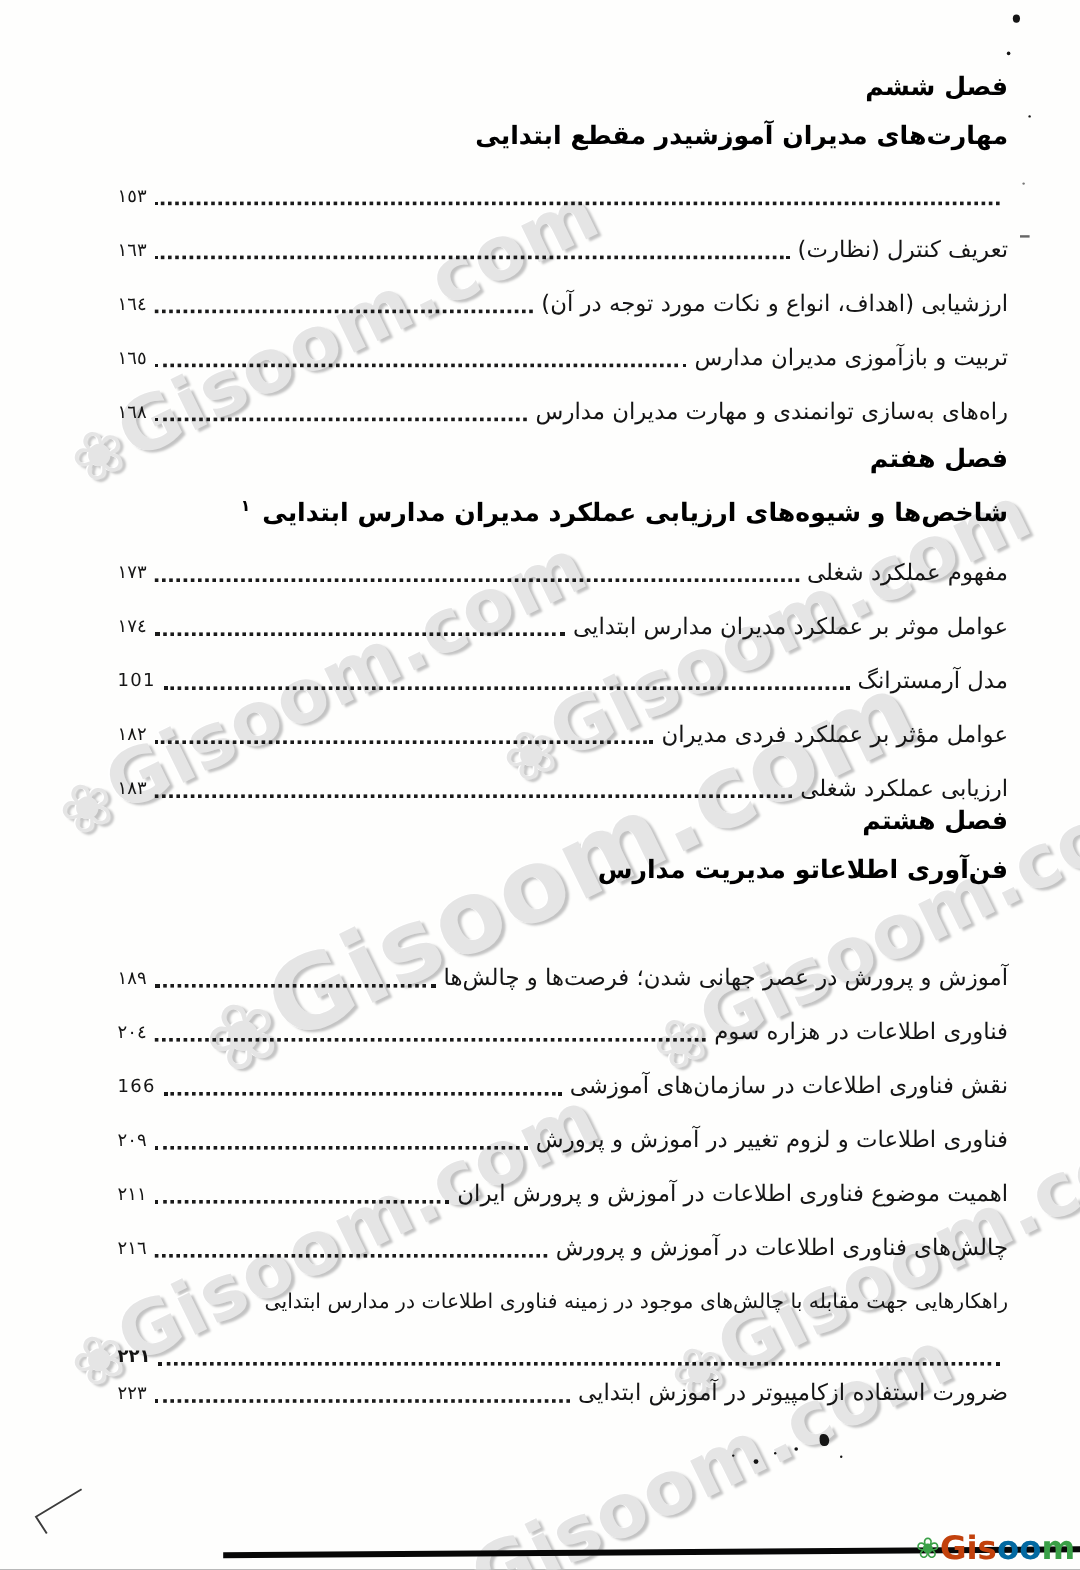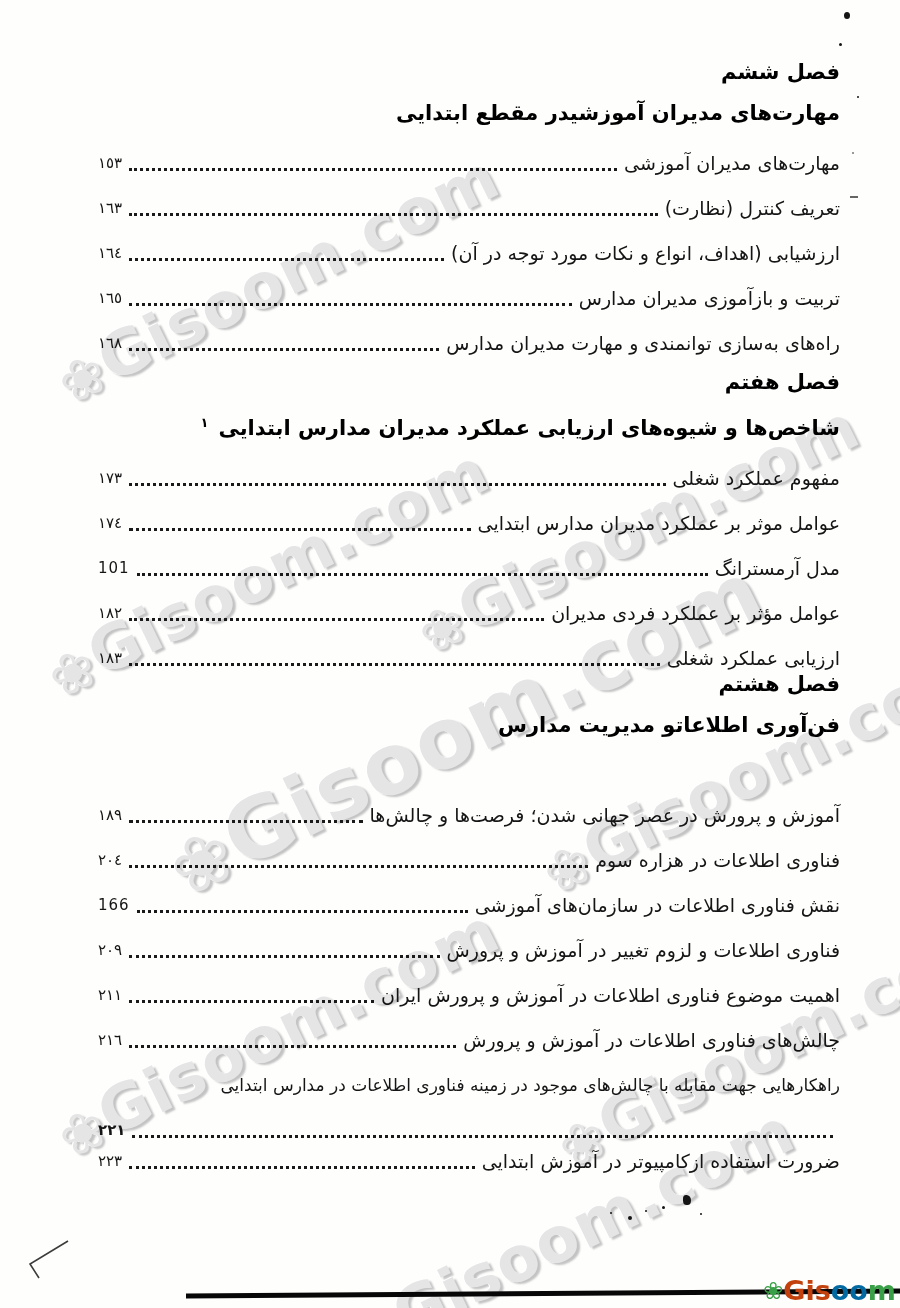--- a/index.html
+++ b/index.html
@@ -85,21 +85,20 @@
   <div class="wm wm-big" style="left:172px;top:822px;"><span class="wm-star">❀</span><span>Gisoom.com</span></div>
   <div class="wm" style="left:545px;top:838px;"><span class="wm-star">❀</span><span>Gisoom.com</span></div>
   <div class="wm" style="left:560px;top:1112px;"><span class="wm-star">❀</span><span>Gisoom.com</span></div>
   <div class="wm" style="left:60px;top:1102px;"><span class="wm-star">❀</span><span>Gisoom.com</span></div>
   <div class="wm" style="left:355px;top:1302px;"><span class="wm-star">❀</span><span>Gisoom.com</span></div>
 
   <div class="sec" id="sec6">
     <div class="ch-head">فصل ششم</div>
     <div class="ch-sub">مهارت‌های مدیران آموزشیدر مقطع ابتدایی</div>
     <div class="toc-row">
-      <span class="toc-title">مهارت‌های مدیران آموزشی</span>
       <span class="dots"></span>
       <span class="toc-page">١٥٣</span>
     </div>
     <div class="toc-row">
       <span class="toc-title">تعریف کنترل (نظارت)</span>
       <span class="dots"></span>
       <span class="toc-page">١٦٣</span>
     </div>
     <div class="toc-row">
       <span class="toc-title">ارزشیابی (اهداف، انواع و نکات مورد توجه در آن)</span>

